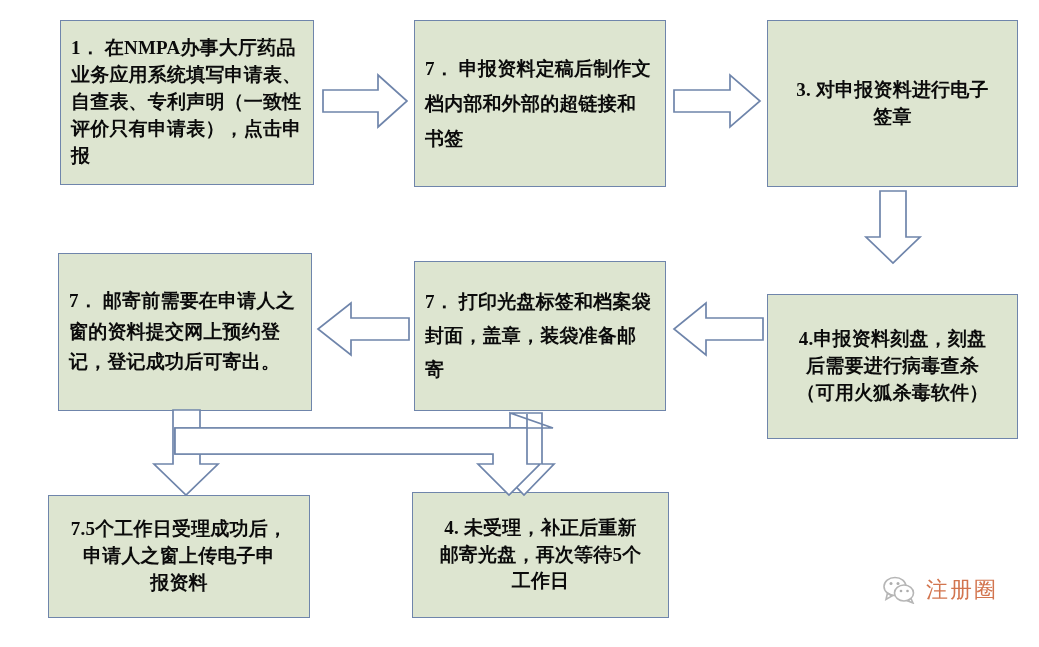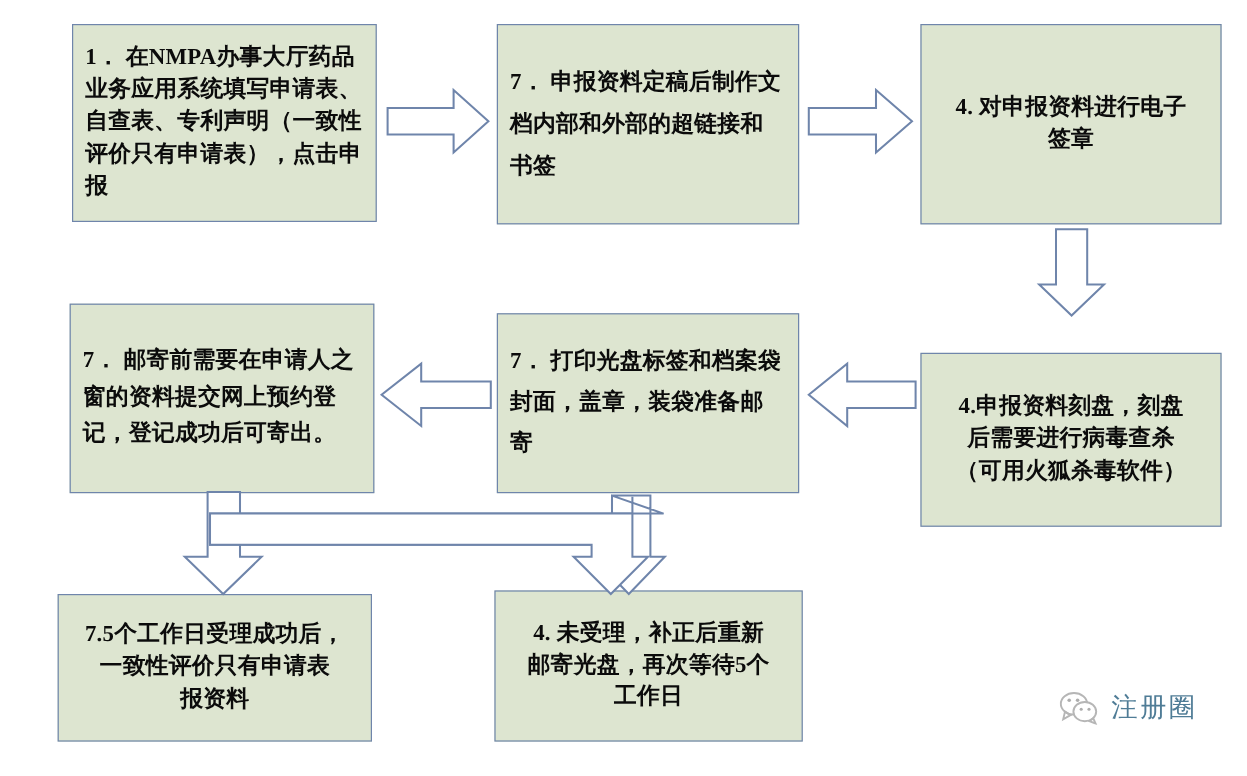--- a/index.html
+++ b/index.html
@@ -50,60 +50,60 @@
   .watermark {
     position: absolute;
     display: flex;
     align-items: center;
     gap: 9px;
     opacity: 0.72;
   }
   .wm-text {
     font-family: "Liberation Sans", "DejaVu Sans", sans-serif;
     font-size: 22px;
-    color: #0c4a6e;
+    color: #c2410c;
     letter-spacing: 2px;
     font-weight: 400;
   }
 </style>
 </head>
 <body>
 
 <div id="canvas">
 
   <div class="node" style="left:60px; top:20px; width:254px; height:165px;">
     <div class="node-text align-left">1． 在NMPA办事大厅药品业务应用系统填写申请表、自查表、专利声明（一致性评价只有申请表），点击申报</div>
   </div>
 
   <div class="node" style="left:414px; top:20px; width:252px; height:167px;">
     <div class="node-text align-left" style="line-height:1.85;">7． 申报资料定稿后制作文档内部和外部的超链接和书签</div>
   </div>
 
   <div class="node" style="left:767px; top:20px; width:251px; height:167px;">
-    <div class="node-text align-center">4. 对申报资料进行电子
+    <div class="node-text align-center">3. 对申报资料进行电子
 签章</div>
   </div>
 
   <div class="node" style="left:767px; top:266px; width:251px; height:145px;margin-top:28px;">
     <div class="node-text align-center">4.申报资料刻盘，刻盘
 后需要进行病毒查杀
 （可用火狐杀毒软件）</div>
   </div>
 
   <div class="node" style="left:414px; top:261px; width:252px; height:150px;">
     <div class="node-text align-left" style="line-height:1.78;">7． 打印光盘标签和档案袋封面，盖章，装袋准备邮寄</div>
   </div>
 
   <div class="node" style="left:58px; top:253px; width:254px; height:158px;">
     <div class="node-text align-left" style="line-height:1.62;">7． 邮寄前需要在申请人之窗的资料提交网上预约登记，登记成功后可寄出。</div>
   </div>
 
   <div class="node" style="left:48px; top:495px; width:262px; height:123px;">
     <div class="node-text align-center">7.5个工作日受理成功后，
-一致性评价只有申请表
+申请人之窗上传电子申
 报资料</div>
   </div>
 
   <div class="node" style="left:412px; top:492px; width:257px; height:126px;">
     <div class="node-text align-center">4. 未受理，补正后重新
 邮寄光盘，再次等待5个
 工作日</div>
   </div>
 
   <div class="conn" style="left:322px; top:72px; width:86px; height:58px;">

